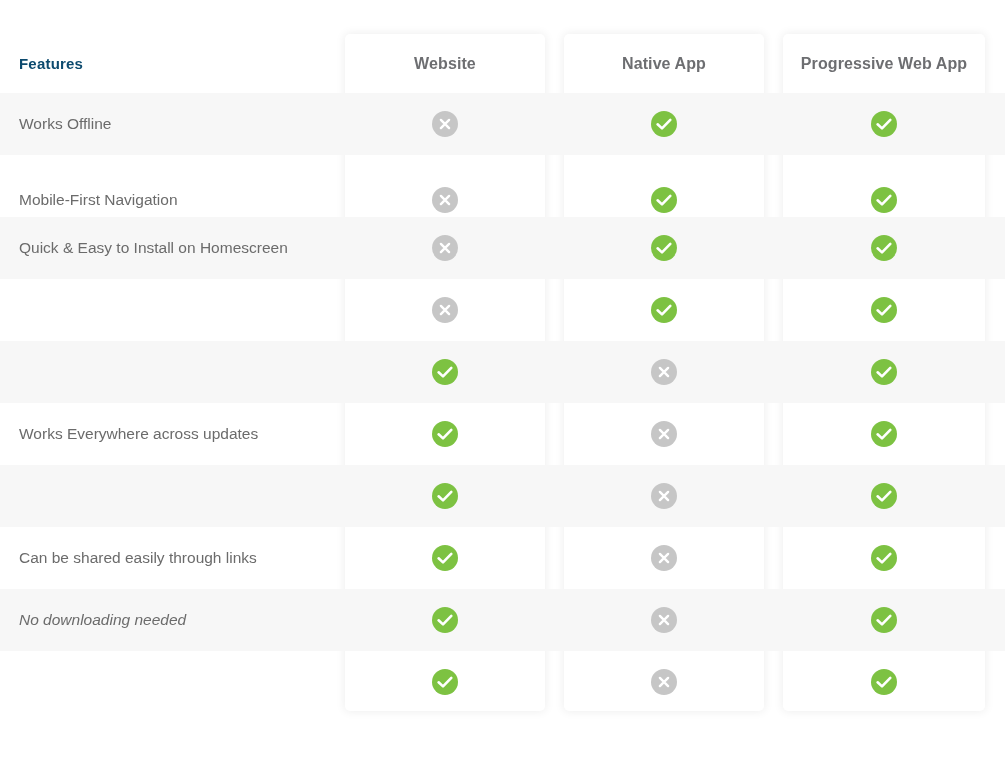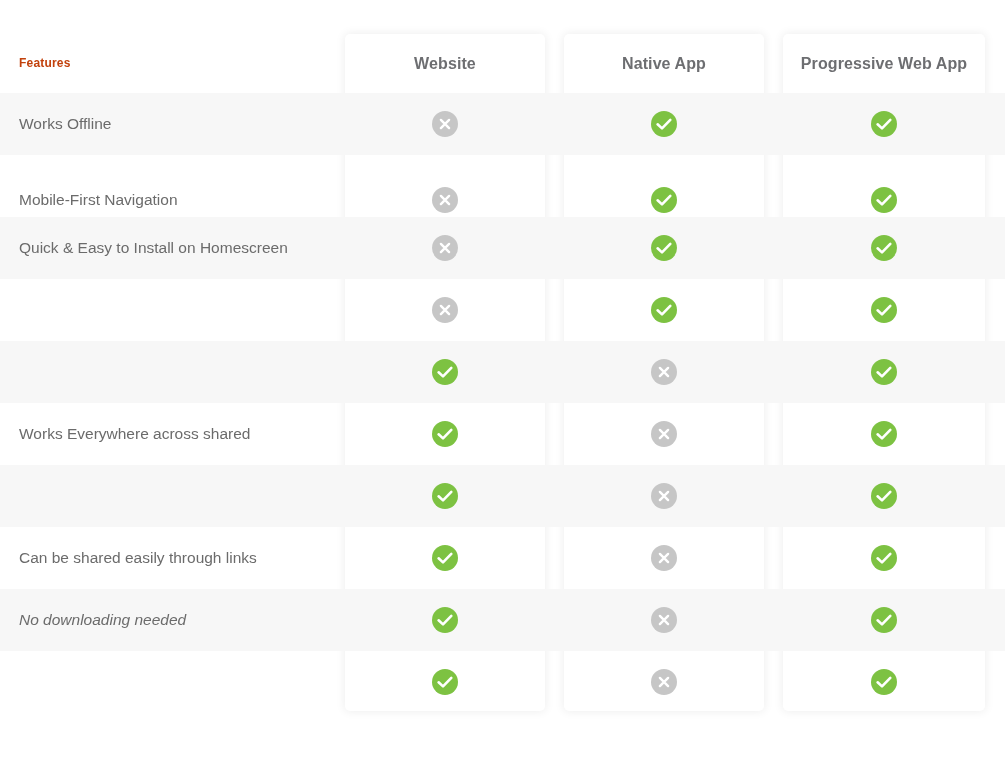--- a/index.html
+++ b/index.html
@@ -74,23 +74,23 @@
     left: 0;
     width: 1005px;
     height: 59px;
   }
   .header-features {
     position: absolute;
     left: 19px;
     top: 0;
     height: 59px;
     line-height: 59px;
-    font-size: 12px;
+    font-size: 15px;
     font-weight: bold;
-    color: #c2410c;
+    color: #0c4a6e;
     letter-spacing: 0.2px;
   }
   .header-col {
     position: absolute;
     top: 0;
     height: 59px;
     line-height: 59px;
     text-align: center;
     font-size: 16px;
     font-weight: bold;
@@ -293,21 +293,21 @@
           <div class="cell c2">
             <span class="badge">
               <svg width="26" height="26" viewBox="0 0 26 26" aria-hidden="true">
                 <circle cx="13" cy="13" r="13" fill="#7dc242"></circle>
                 <path d="M6.6 13.3 L11 17.4 L19.3 8.9" fill="none" stroke="#ffffff" stroke-width="2.6" stroke-linecap="round" stroke-linejoin="round"></path>
               </svg>
             </span>
           </div>
         </div>
         <div class="data-row" style="top: 403px;">
-          <div class="feature-label">Works Everywhere across shared</div>
+          <div class="feature-label">Works Everywhere across updates</div>
           <div class="cell c0">
             <span class="badge">
               <svg width="26" height="26" viewBox="0 0 26 26" aria-hidden="true">
                 <circle cx="13" cy="13" r="13" fill="#7dc242"></circle>
                 <path d="M6.6 13.3 L11 17.4 L19.3 8.9" fill="none" stroke="#ffffff" stroke-width="2.6" stroke-linecap="round" stroke-linejoin="round"></path>
               </svg>
             </span>
           </div>
           <div class="cell c1">
             <span class="badge">

